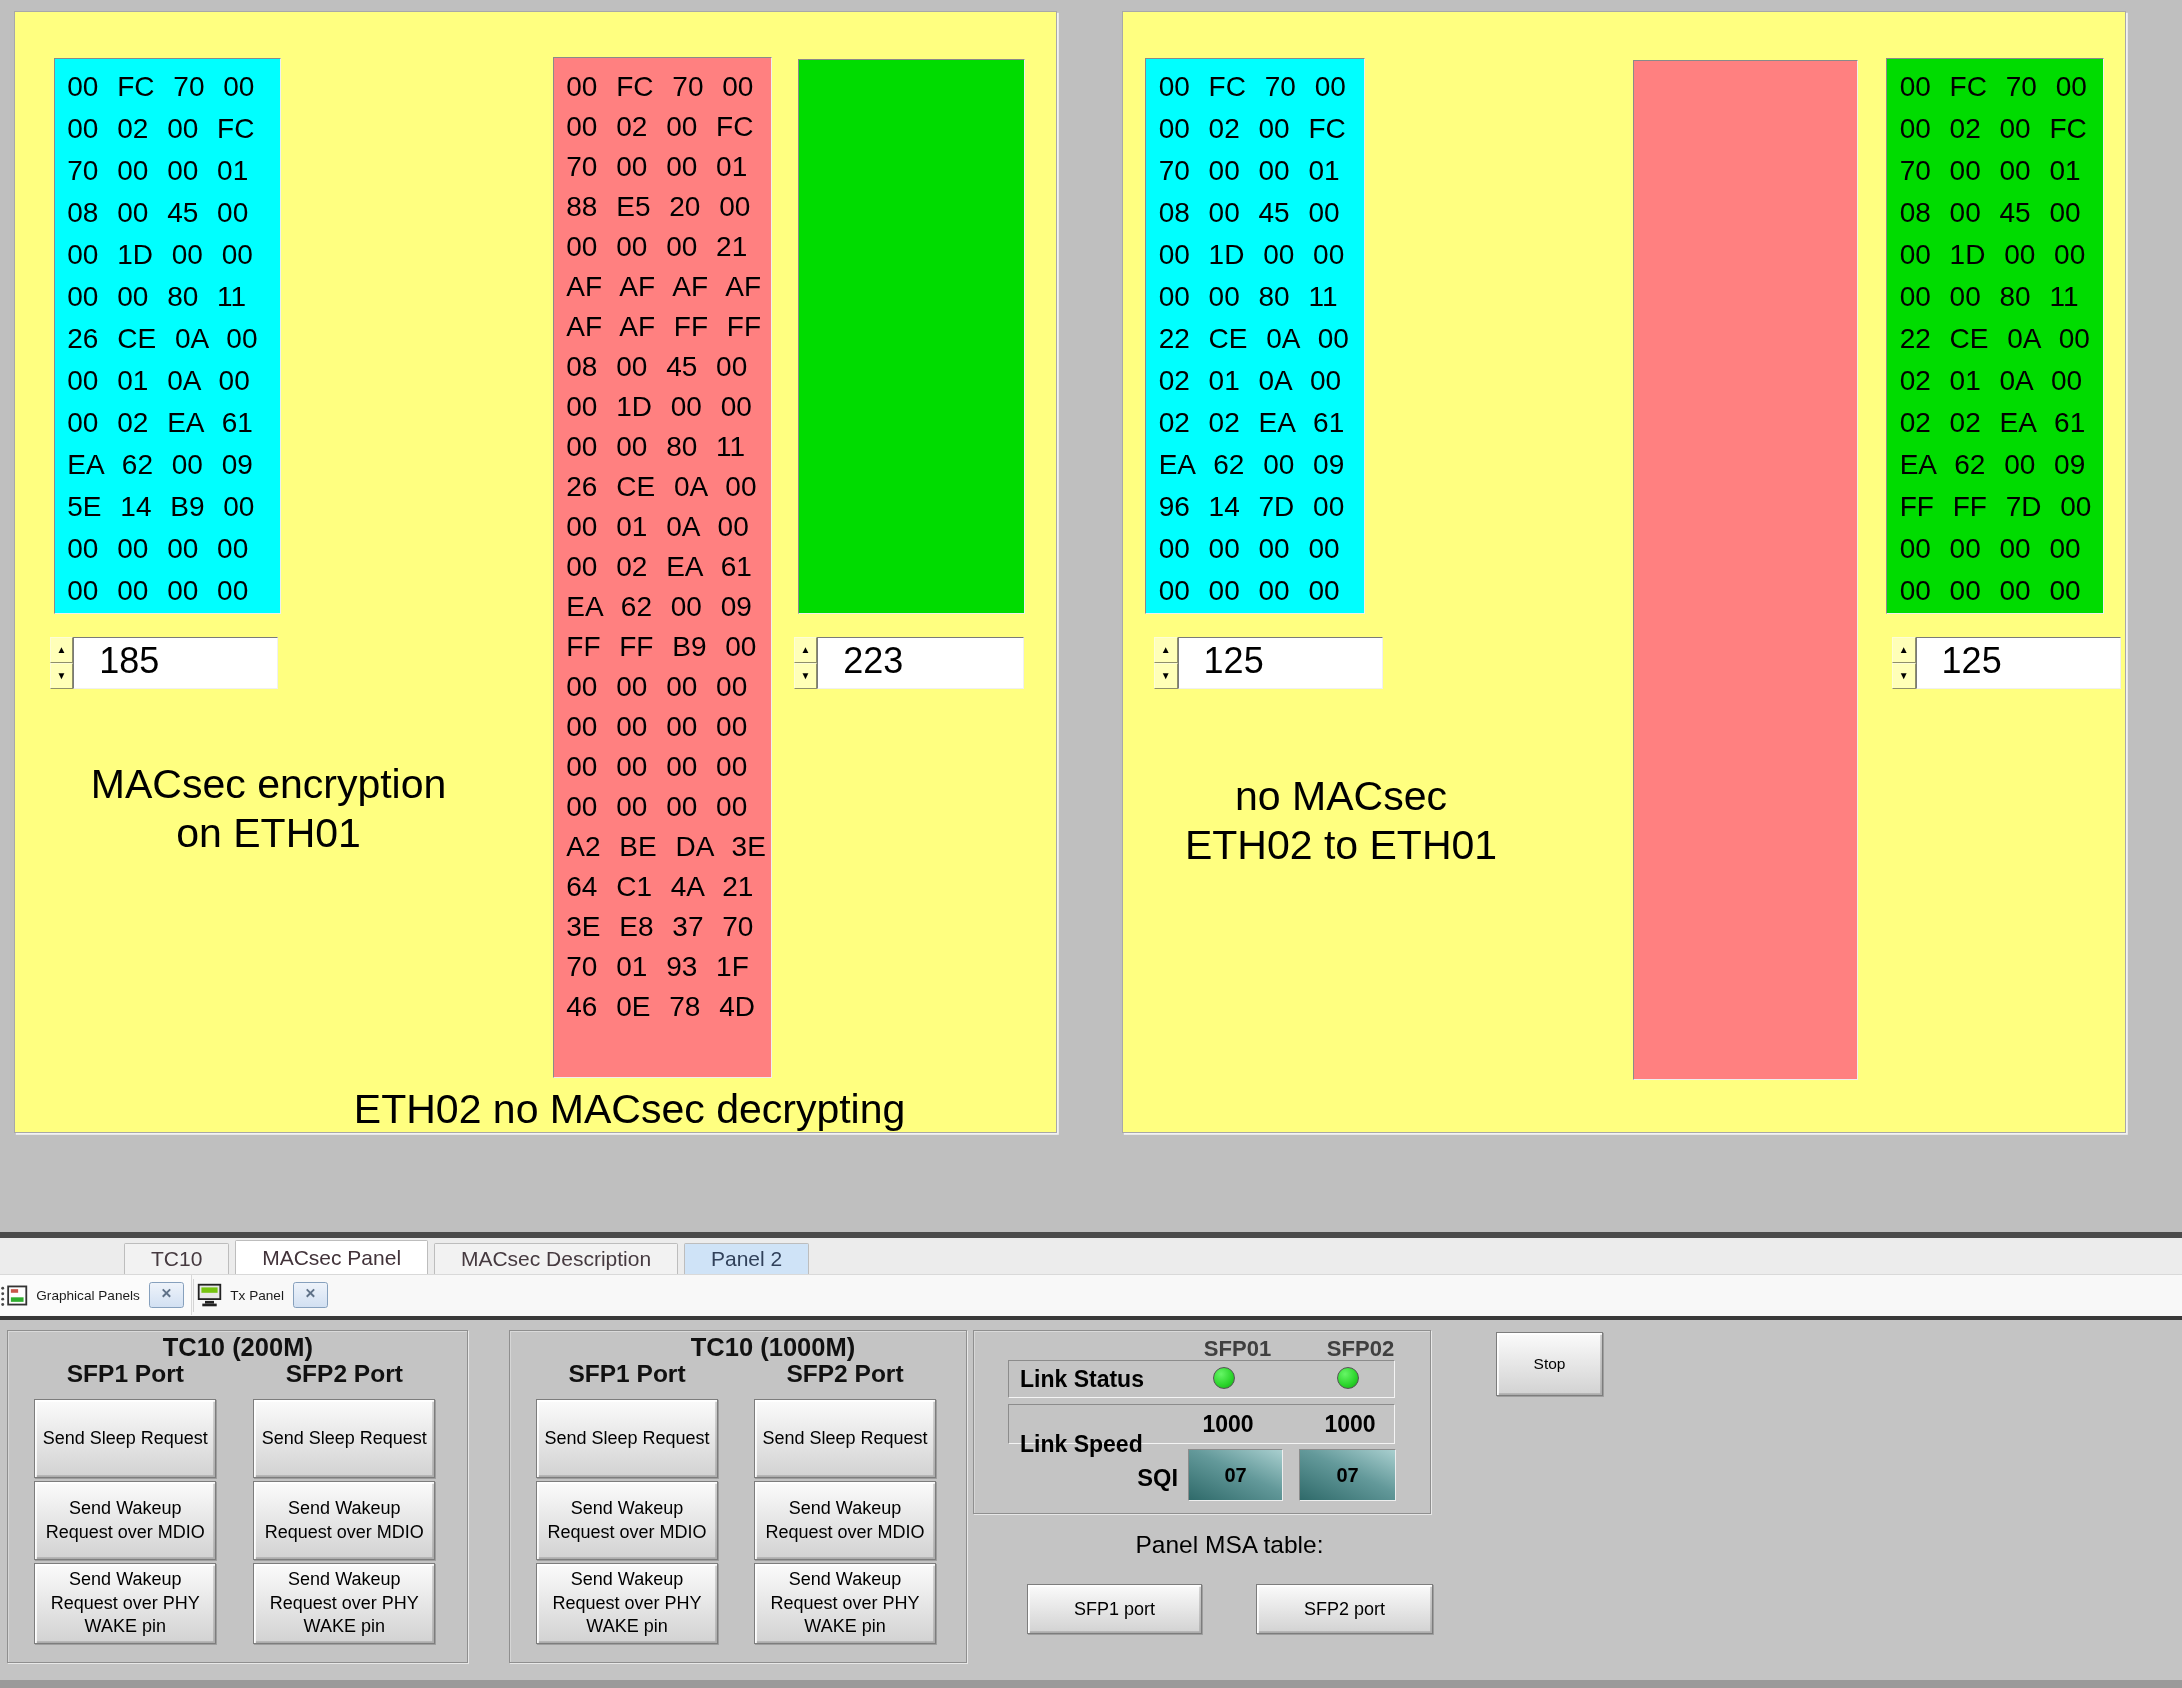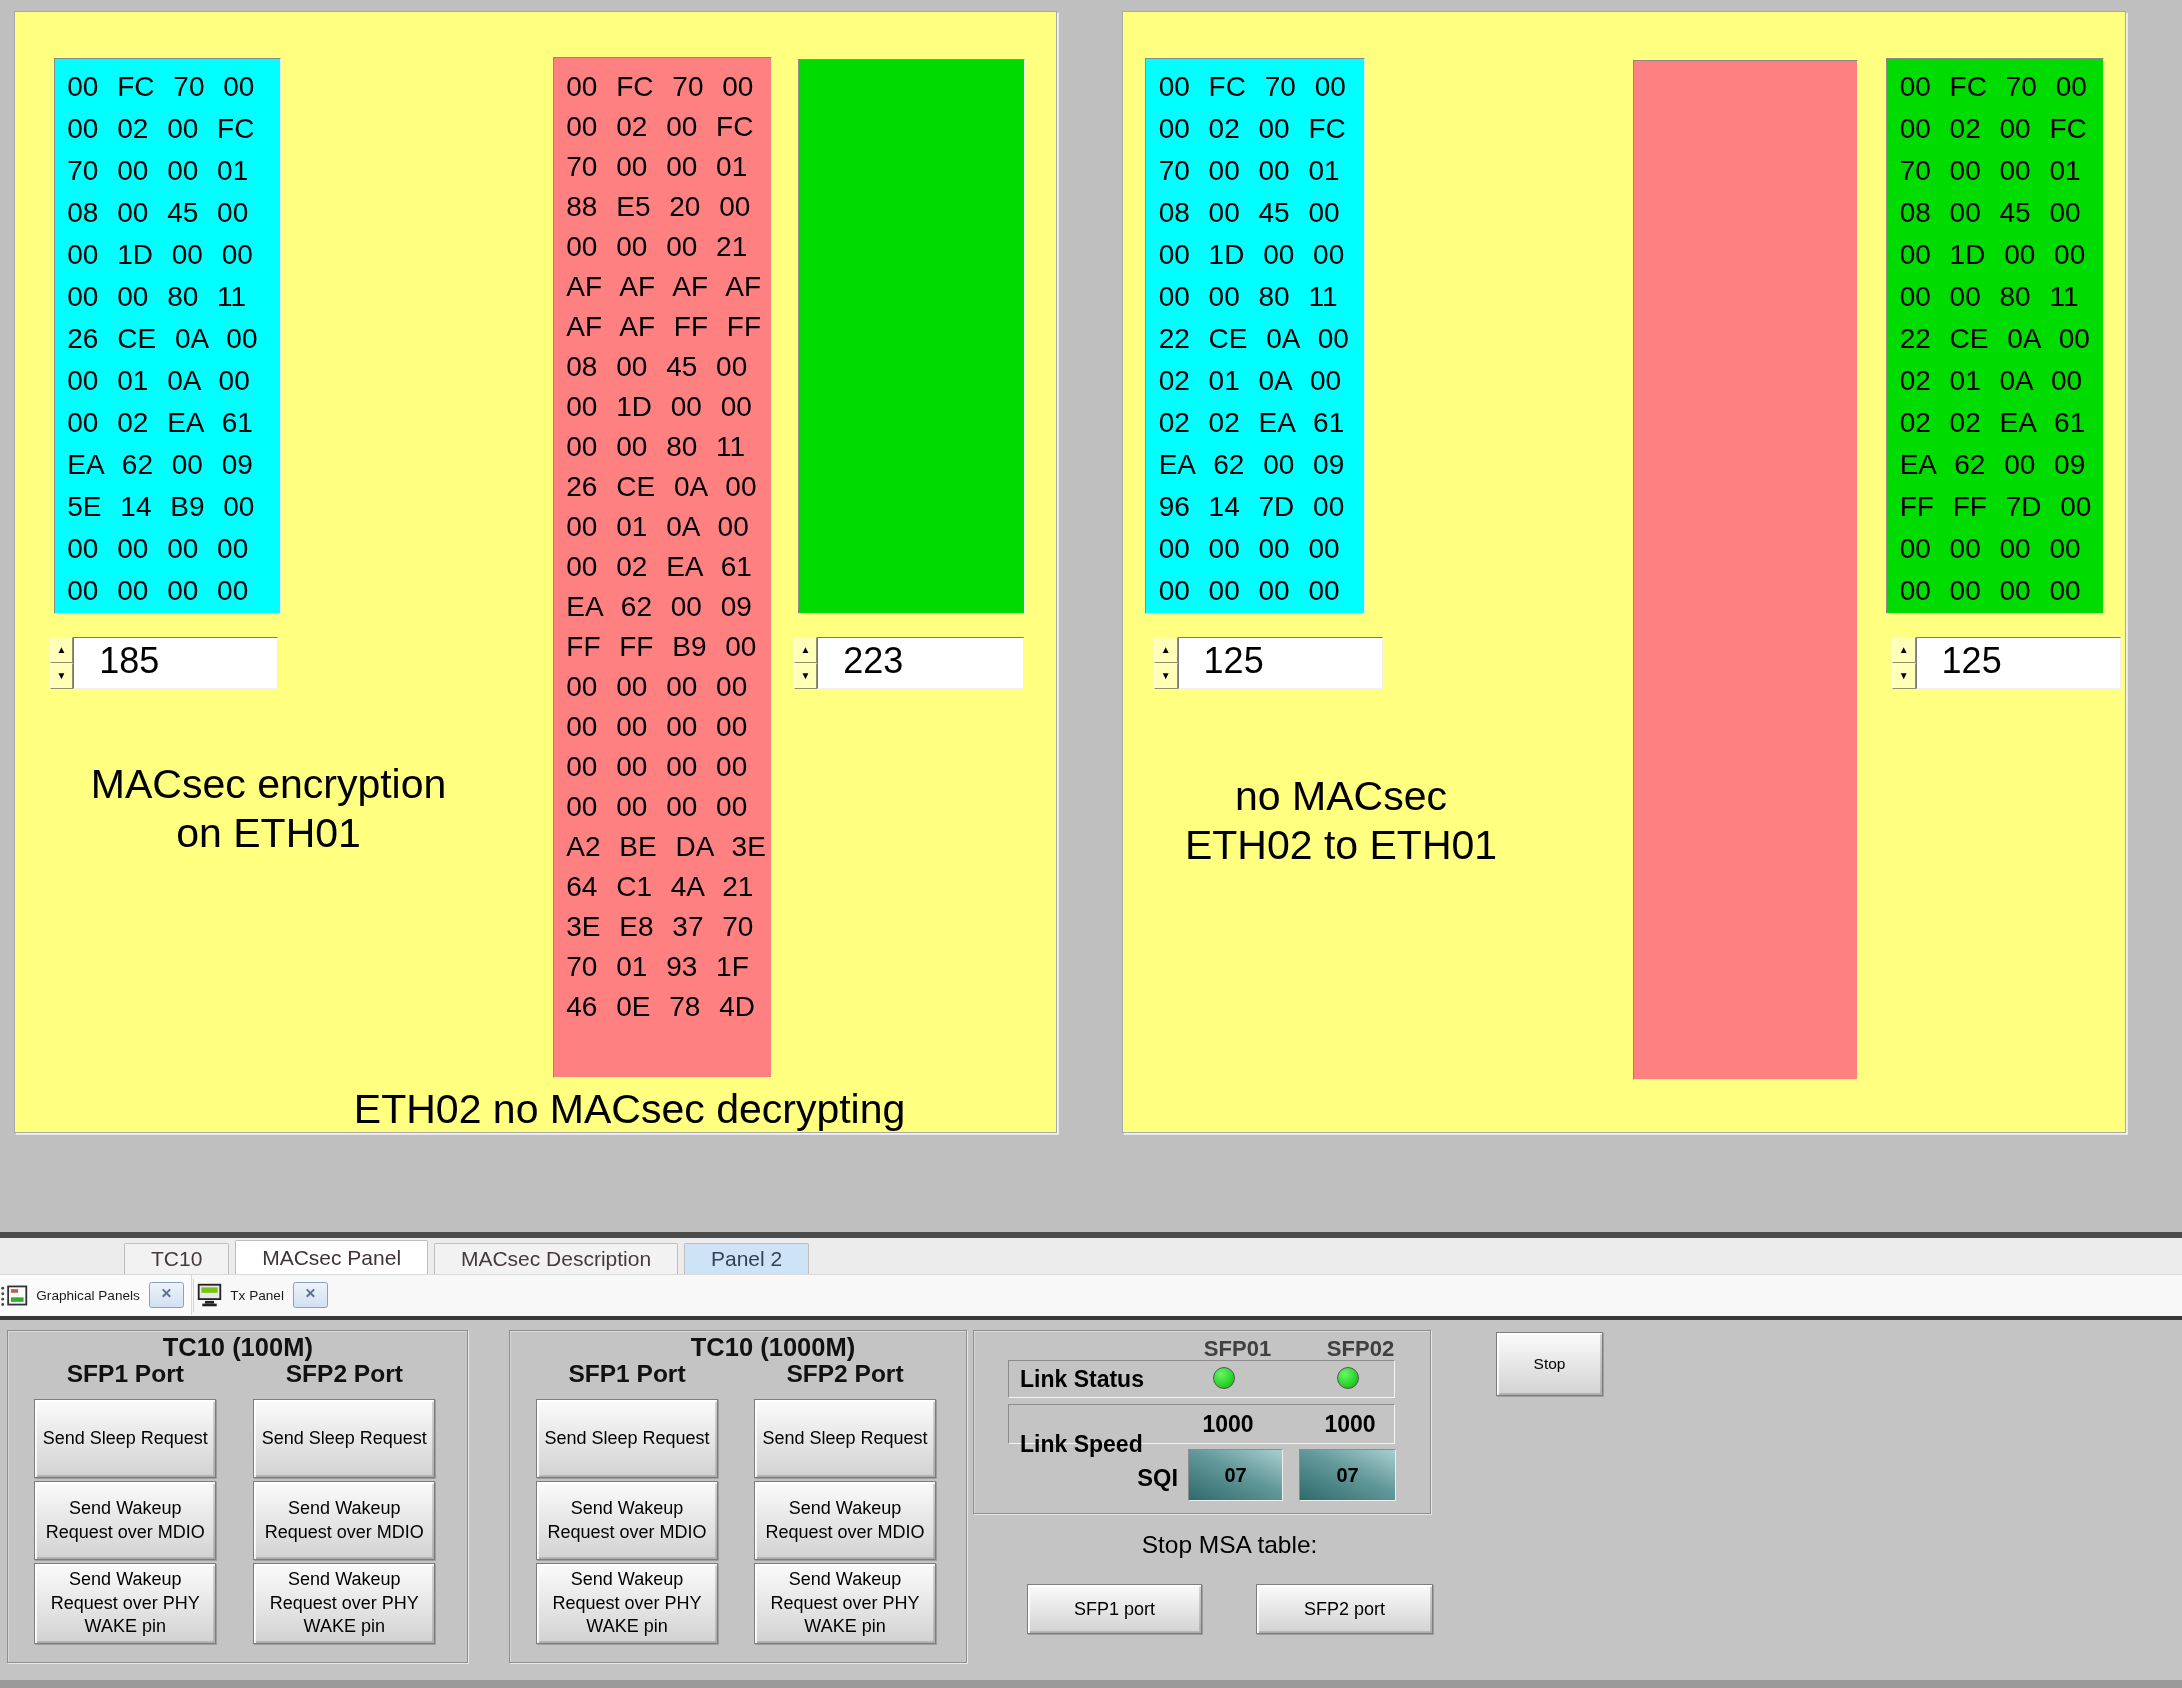--- a/index.html
+++ b/index.html
@@ -260,21 +260,21 @@
       <span class="lbl">Tx Panel</span>
       <div class="closebtn">✕</div>
     </div>
   </div>
 
   <div class="abs darkline" style="left:0;top:1316px;width:2183px;height:3.6px;"></div>
 
   <div class="abs bottombg" style="left:0;top:1320px;width:2183px;height:368px;">
 
     <div class="abs groupbox" style="left:7.3px;top:10px;width:459px;height:331px;">
-      <div class="abs gtitle" style="left:0;top:1.8px;width:100%;">TC10 (100M)</div>
+      <div class="abs gtitle" style="left:0;top:1.8px;width:100%;">TC10 (200M)</div>
       <div class="abs collbl" style="left:26px;top:29px;width:182px;">SFP1 Port</div>
       <div class="abs collbl" style="left:245px;top:29px;width:182px;">SFP2 Port</div>
 
       <div class="abs lvbtn send" style="left:26px;top:68px;width:182px;height:79px;">Send Sleep Request</div>
       <div class="abs lvbtn send" style="left:26px;top:150px;width:182px;height:79px;">Send Wakeup Request over MDIO</div>
       <div class="abs lvbtn send" style="left:26px;top:232px;width:182px;height:81px;">Send Wakeup Request over PHY WAKE pin</div>
 
       <div class="abs lvbtn send" style="left:245px;top:68px;width:182px;height:79px;">Send Sleep Request</div>
       <div class="abs lvbtn send" style="left:245px;top:150px;width:182px;height:79px;">Send Wakeup Request over MDIO</div>
       <div class="abs lvbtn send" style="left:245px;top:232px;width:182px;height:81px;">Send Wakeup Request over PHY WAKE pin</div>
@@ -314,20 +314,20 @@
       <div class="abs sqibox" style="left:214px;top:118px;width:95px;height:52px;">
         <span class="sqival">07</span>
       </div>
       <div class="abs sqibox" style="left:325px;top:118px;width:97px;height:52px;">
         <span class="sqival">07</span>
       </div>
     </div>
 
     <div class="abs lvbtn" style="left:1496px;top:11.8px;width:107px;height:64px;font-size:15.5px;">Stop</div>
 
-    <div class="abs msalbl" style="left:1046px;top:211px;width:367px;">Stop MSA table:</div>
+    <div class="abs msalbl" style="left:1046px;top:211px;width:367px;">Panel MSA table:</div>
     <div class="abs lvbtn" style="left:1027px;top:264px;width:175px;height:50px;font-size:18px;">SFP1 port</div>
     <div class="abs lvbtn" style="left:1256px;top:264px;width:177px;height:50px;font-size:18px;">SFP2 port</div>
   </div>
 
   <div class="abs" style="left:0;top:1680px;width:2183px;height:8.2px;background:#9a9a9a;"></div>
 </div>
 
 
 </body></html>

